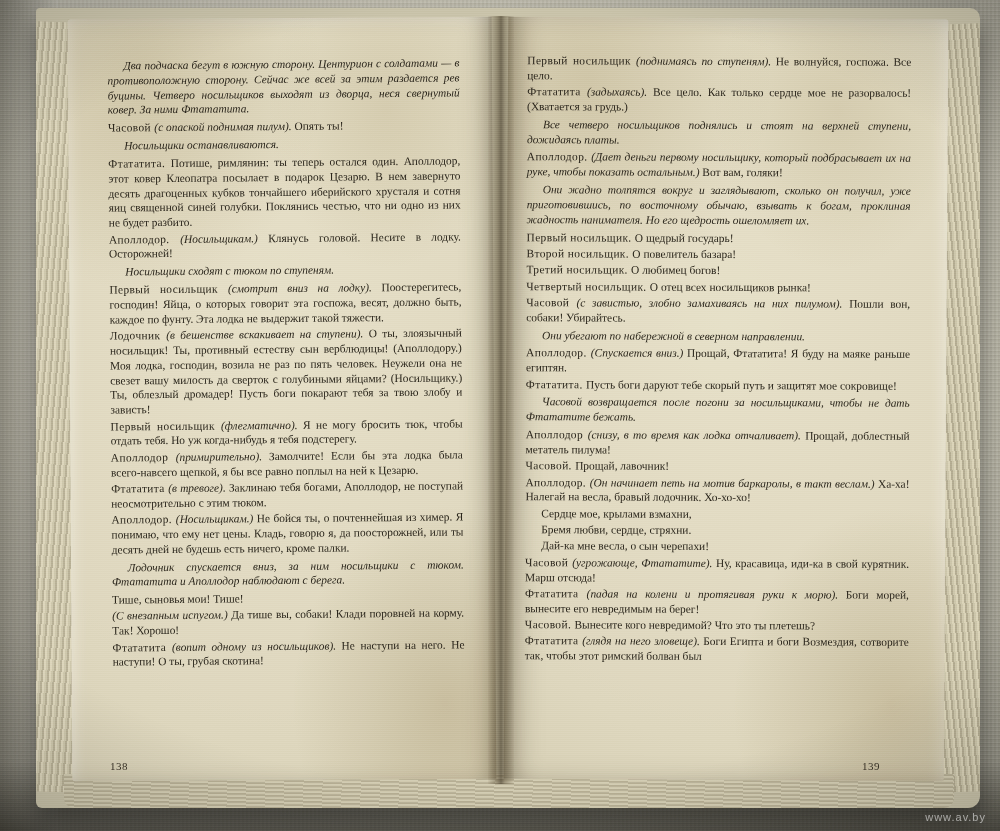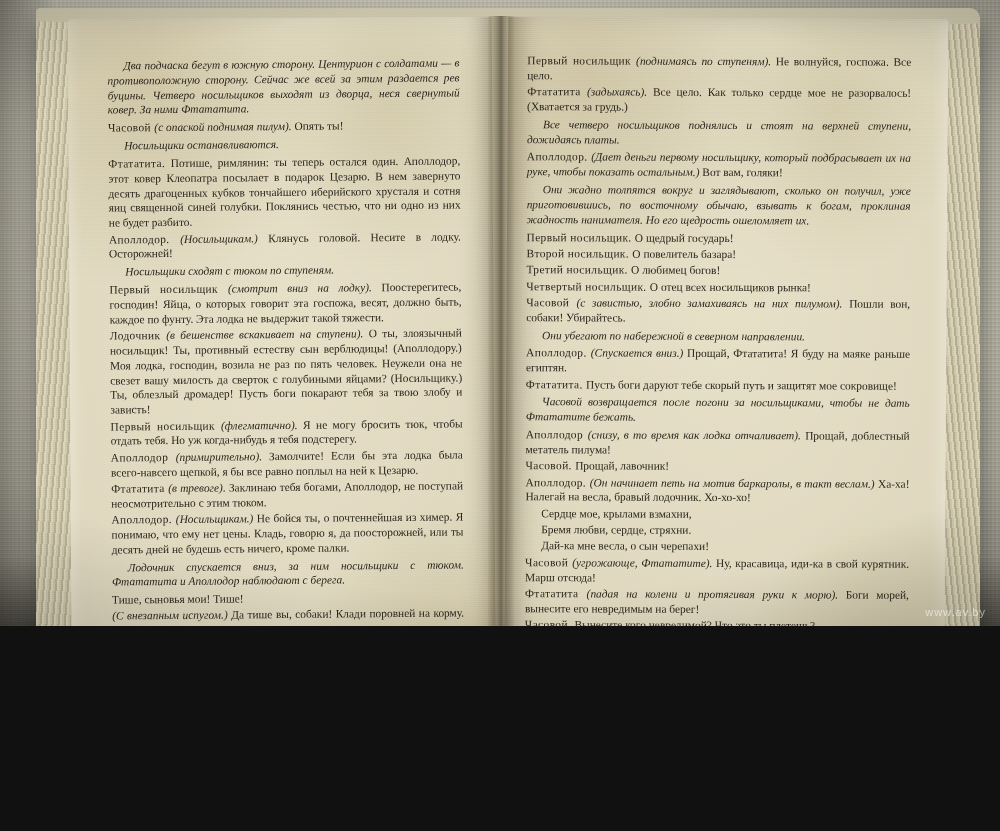--- a/index.html
+++ b/index.html
@@ -3,21 +3,21 @@
 <meta charset="utf-8">
 <style>
   html, body {
     margin: 0;
     padding: 0;
     background: #111;
   }
   #page {
     position: relative;
     width: 1000px;
-    height: 626px;
+    height: 831px;
     overflow: hidden;
     background: #b9b7a4;
     font-family: "Liberation Serif", serif;
   }
 
   
   .cloth {
     position: absolute;
     inset: 0;
     background:

